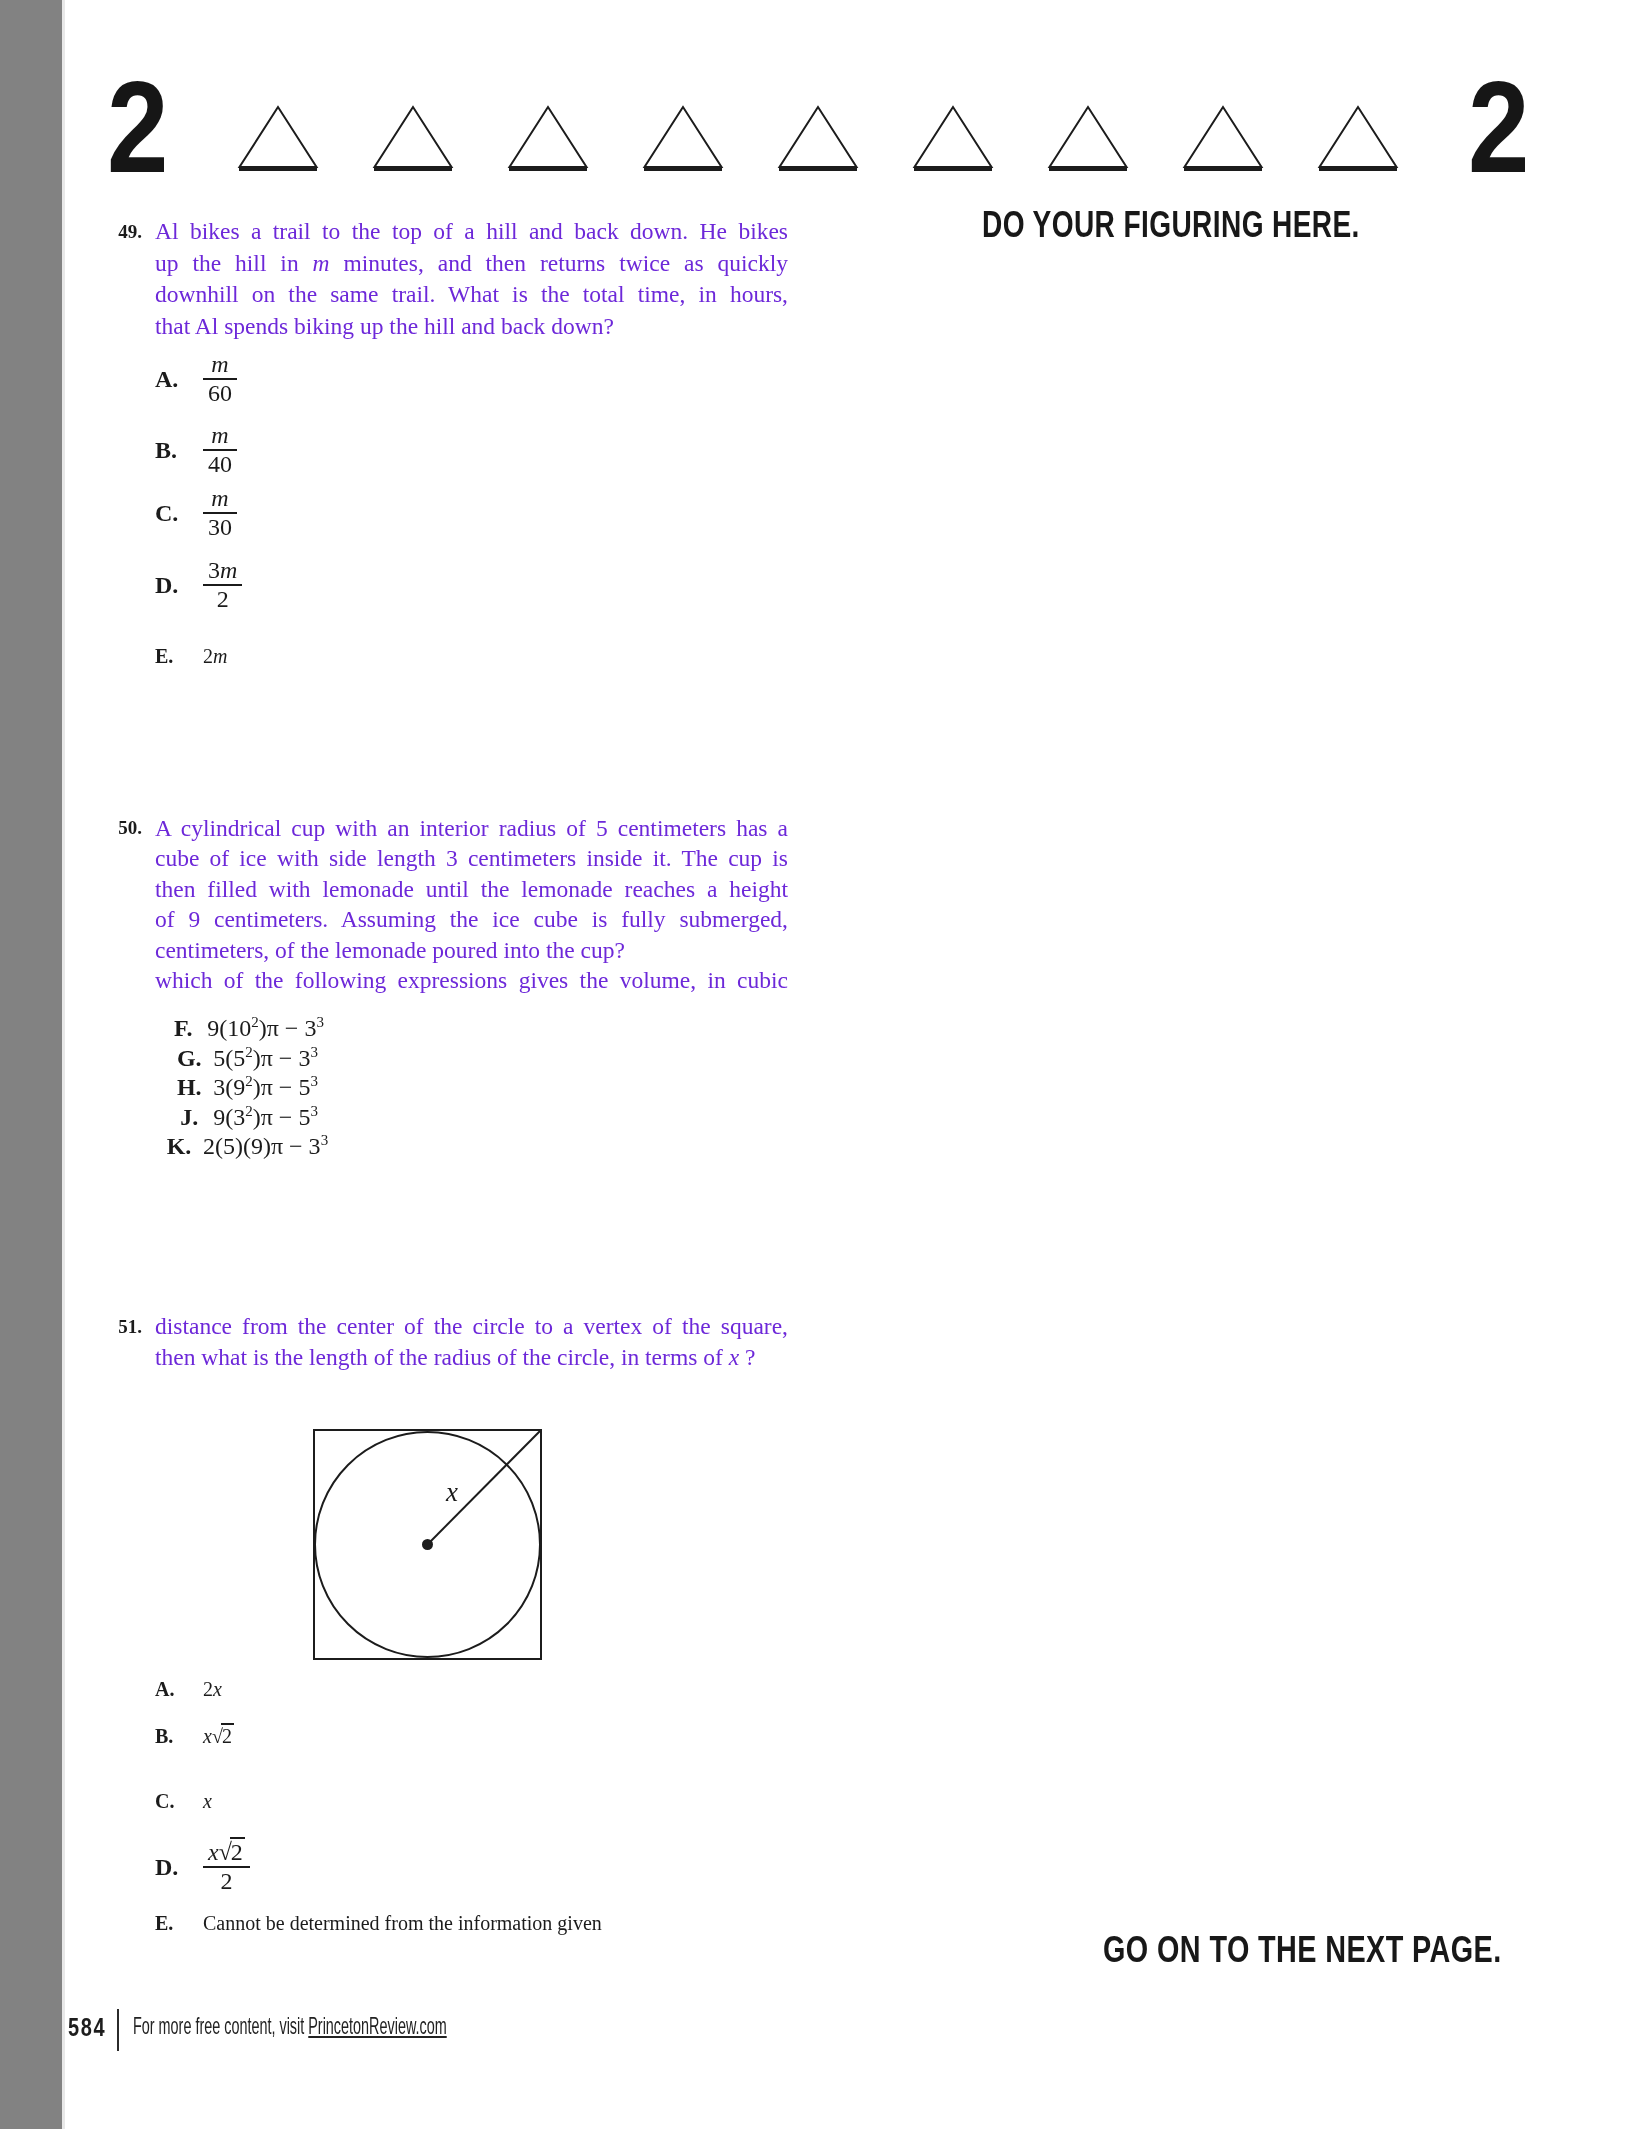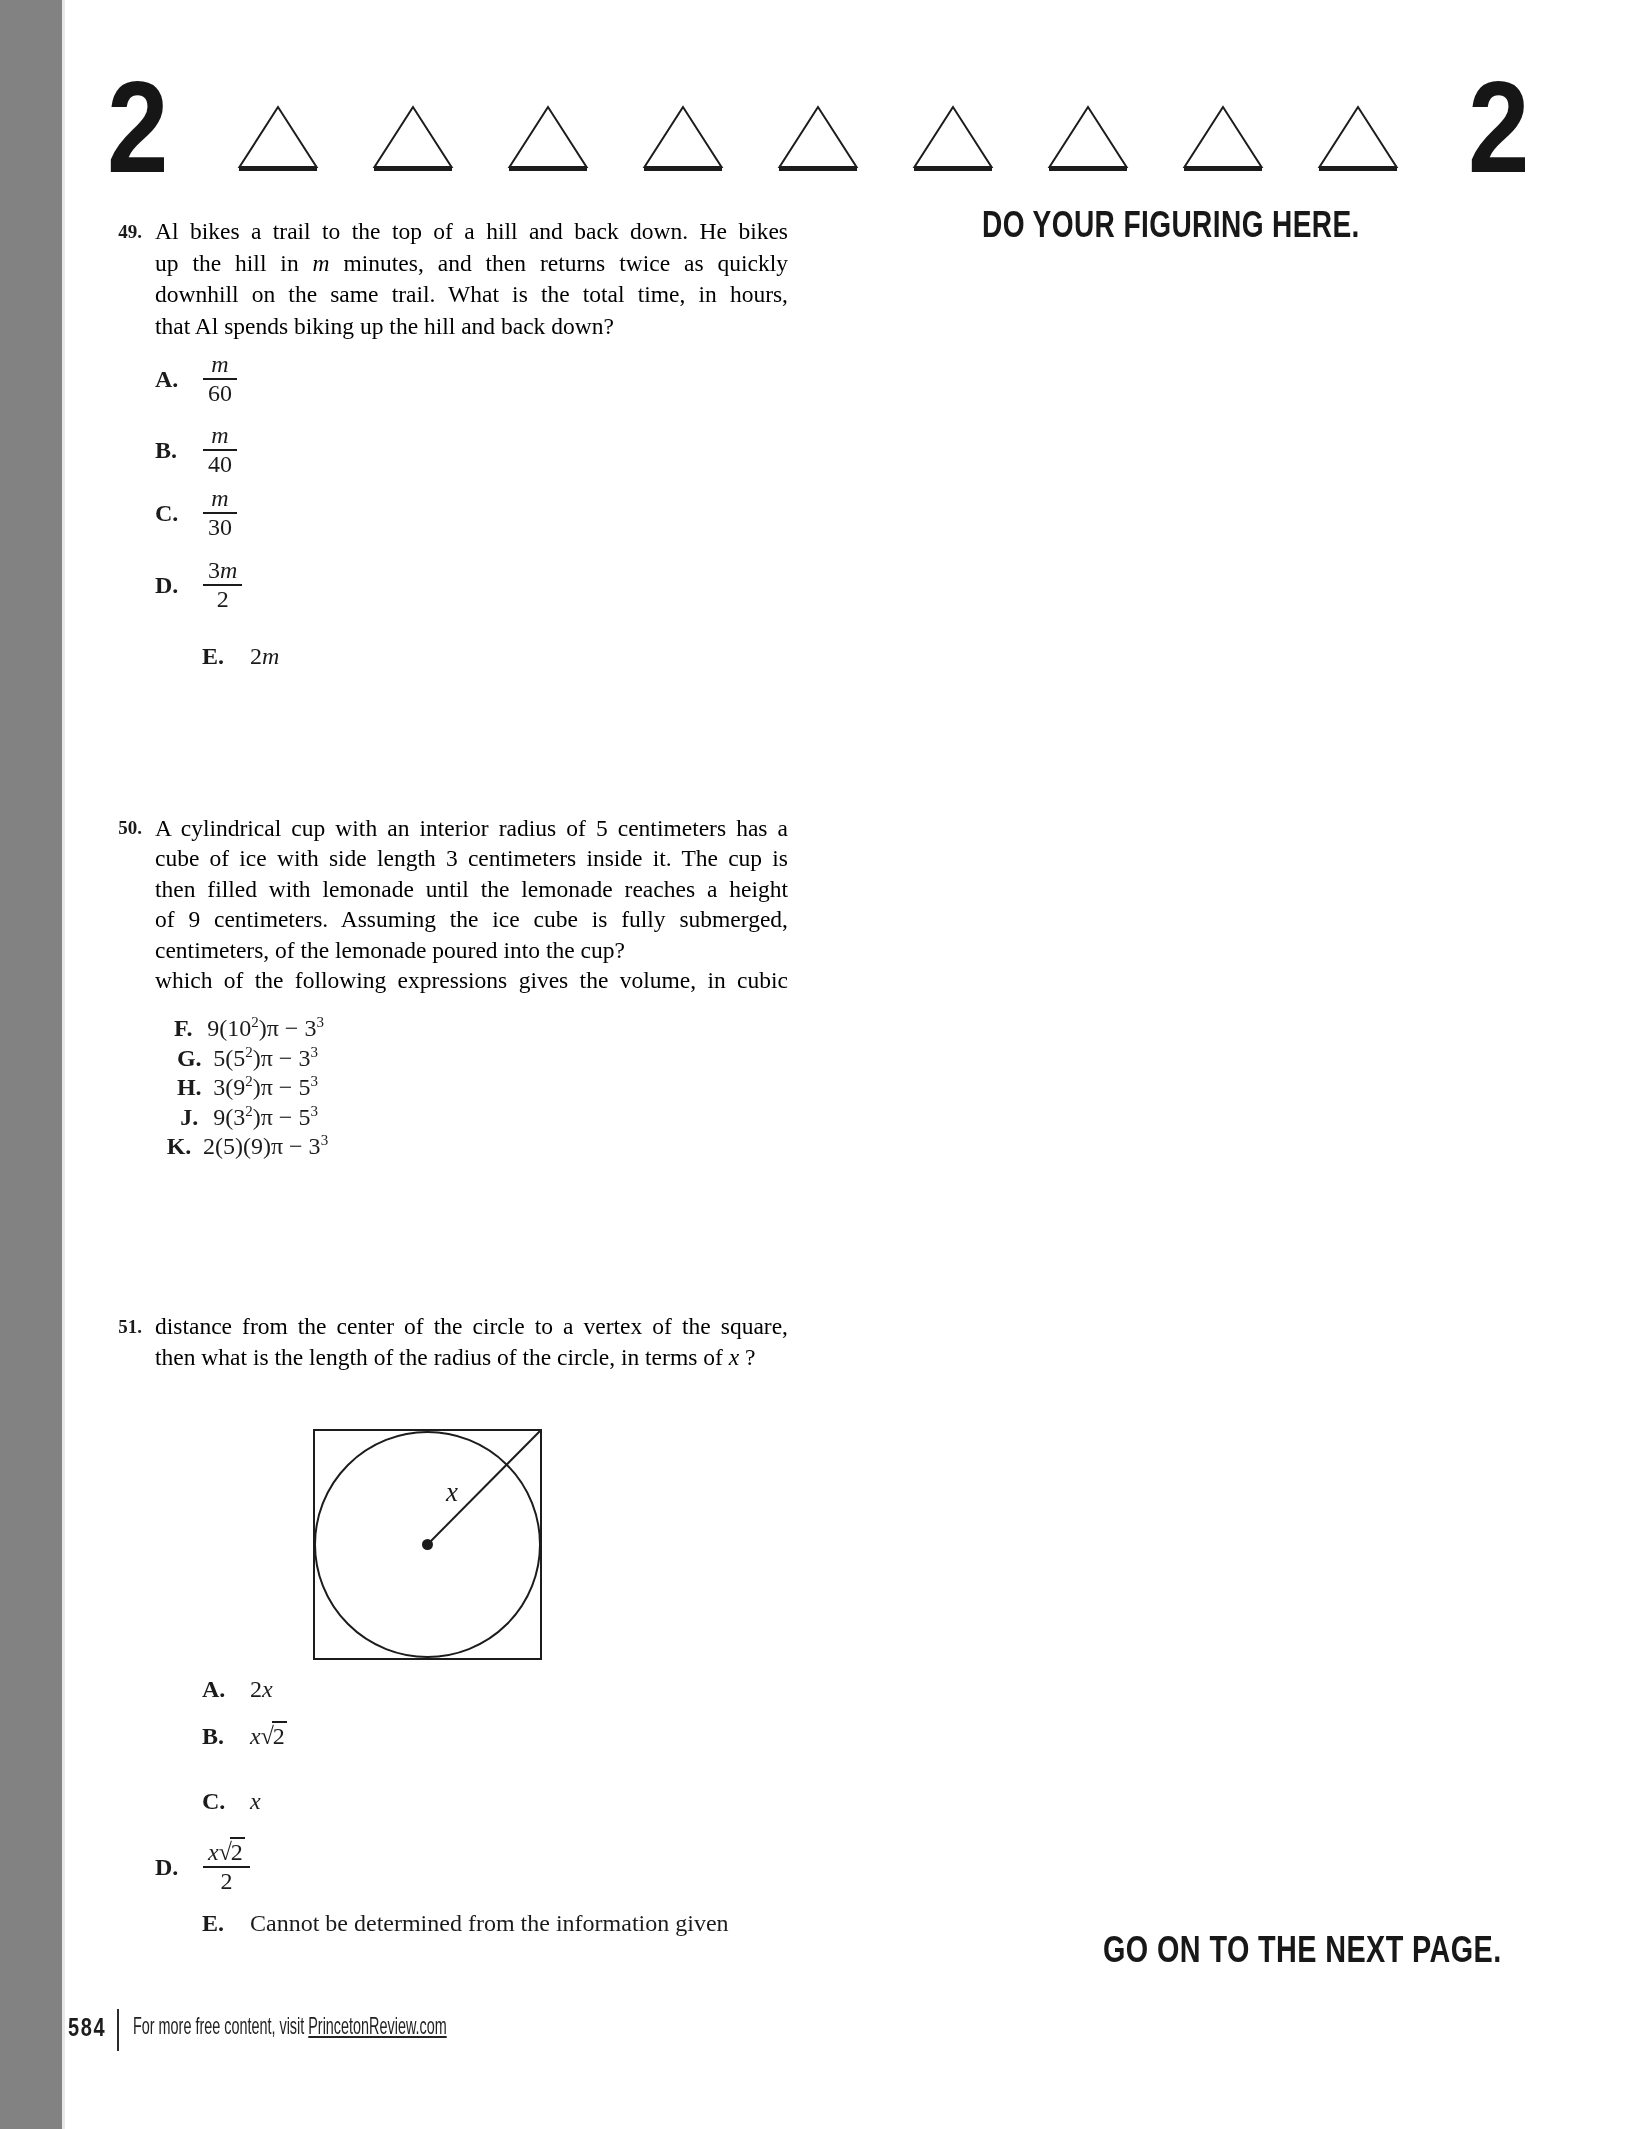--- a/index.html
+++ b/index.html
@@ -26,40 +26,40 @@
   }
   .figuring { left:982px; top:207px; }
   .goon     { left:1103px; top:1932px; transform:scaleX(0.80); }
 
   .qnum {
     position:absolute; left:88px; width:54px; text-align:right;
     font-weight:bold; font-size:19px; line-height:31.5px;
   }
   .qtext {
     position:absolute; left:155px; width:633px; font-size:23.5px;
-    text-align:justify; color:#000000;
+    text-align:justify; color:#6d28d9;
   }
   .lh49 { line-height:31.5px; }
   .lh50 { line-height:30.4px; }
   .lh51 { line-height:31px; }
   .jline { text-align:justify; text-align-last:justify; }
   .jline.last { text-align-last:auto; }
   .var { font-style:italic; font-family:"Liberation Serif", serif; }
 
   .choice {
     position:absolute; left:155px; display:flex; align-items:center;
     font-size:24px; color:#1b1b1b;
   }
   .clabel { font-weight:bold; width:48px; flex:0 0 48px; }
   .frac { display:inline-block; text-align:center; }
   .frac .num { display:block; line-height:27px; padding:0 5px; border-bottom:2px solid #1b1b1b; }
   .frac .den { display:block; line-height:27px; padding:0 5px; }
 
   .choice-line {
-    position:absolute; left:155px; font-size:24px; line-height:24px; white-space:nowrap;margin-left:47px;
+    position:absolute; left:155px; font-size:20px; line-height:24px; white-space:nowrap;
   }
   .choice-line .clabel { display:inline-block; }
 
   .mlist { position:absolute; left:155px; top:1014px; font-size:24px; line-height:29.6px;text-align:center; }
   .mrow  { white-space:nowrap; }
   .mrow .clabel { display:inline-block; }
   sup { font-size:15px; line-height:0; vertical-align:9px; }
 
   .radical { font-style:normal; }
   .radicand { border-top:2px solid #1b1b1b; padding:0 2px 0 1px; margin-left:-2px; }

